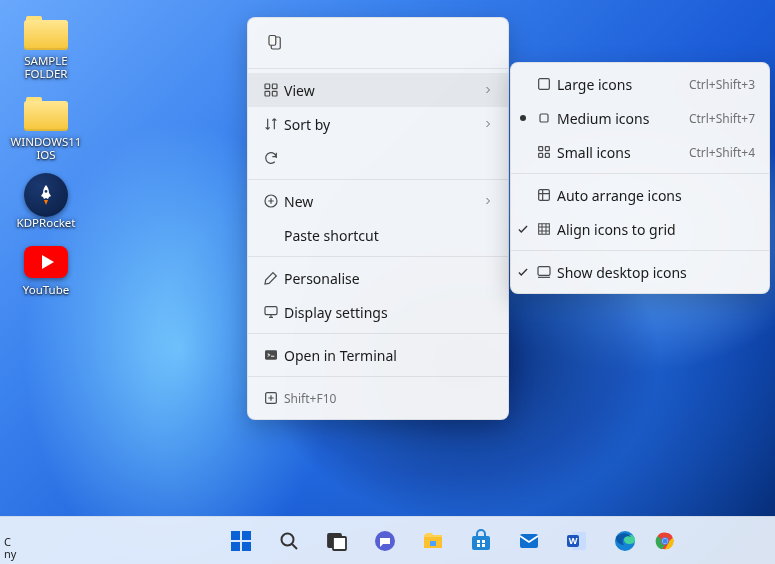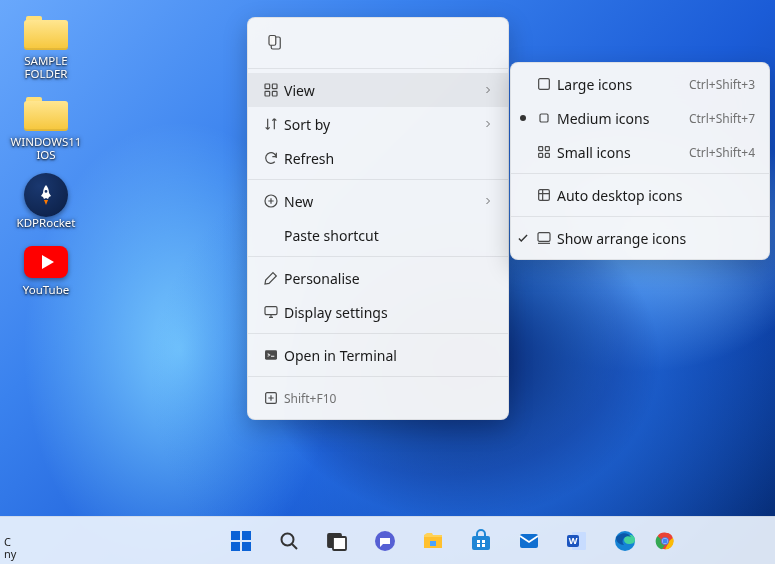--- a/index.html
+++ b/index.html
@@ -155,21 +155,20 @@
           <path d="M9 6l6 6-6 6"></path>
         </svg>
       </span>
   </div>
   <div class="menu-row">
     <span class="ico">
         <svg width="16" height="16" viewBox="0 0 24 24" fill="none" stroke="currentColor" stroke-width="1.8">
           <path d="M20 12a8 8 0 10-2.3 5.6M20 4v6h-6"></path>
         </svg>
       </span>
-    <span class="label">Refresh</span>
   </div>
   <div class="menu-sep"></div>
   <div class="menu-row">
     <span class="ico">
         <svg width="16" height="16" viewBox="0 0 24 24" fill="none" stroke="currentColor" stroke-width="1.8">
           <circle cx="12" cy="12" r="9"></circle>
           <path d="M12 8v8M8 12h8"></path>
         </svg>
       </span>
     <span class="label">New</span>
@@ -263,36 +262,49 @@
   </div>
   <div class="menu-sep"></div>
   <div class="menu-row">
     <span class="check"></span>
     <span class="ico">
         <svg width="16" height="16" viewBox="0 0 24 24" fill="none" stroke="currentColor" stroke-width="1.8">
           <rect x="4" y="4" width="16" height="16" rx="2"></rect>
           <path d="M4 10h16M10 4v16"></path>
         </svg>
       </span>
-    <span class="label">Auto desktop icons</span>
-  </div>
-  <div class="menu-sep"></div>
+    <span class="label">Auto arrange icons</span>
+  </div>
   <div class="menu-row">
     <span class="check">
         <svg width="14" height="14" viewBox="0 0 24 24" fill="none" stroke="#333" stroke-width="2.4">
           <path d="M5 13l4 4L19 7"></path>
         </svg>
       </span>
     <span class="ico">
+        <svg width="16" height="16" viewBox="0 0 24 24" fill="none" stroke="currentColor" stroke-width="1.6">
+          <path d="M4 4h16v16H4zM4 9h16M4 15h16M9 4v16M15 4v16"></path>
+        </svg>
+      </span>
+    <span class="label">Align icons to grid</span>
+  </div>
+  <div class="menu-sep"></div>
+  <div class="menu-row">
+    <span class="check">
+        <svg width="14" height="14" viewBox="0 0 24 24" fill="none" stroke="#333" stroke-width="2.4">
+          <path d="M5 13l4 4L19 7"></path>
+        </svg>
+      </span>
+    <span class="ico">
         <svg width="16" height="16" viewBox="0 0 24 24" fill="none" stroke="currentColor" stroke-width="1.8">
           <rect x="3" y="4" width="18" height="13" rx="2"></rect>
           <path d="M3 20h18"></path>
         </svg>
       </span>
-    <span class="label">Show arrange icons</span>
+    <span class="label">Show desktop icons</span>
   </div>
 </div>
 
 <div class="taskbar">
   <div class="sys-left">
     <div>C</div>
     <div>ny</div>
   </div>
   <div class="tb-center">
     <div class="tb-item">

